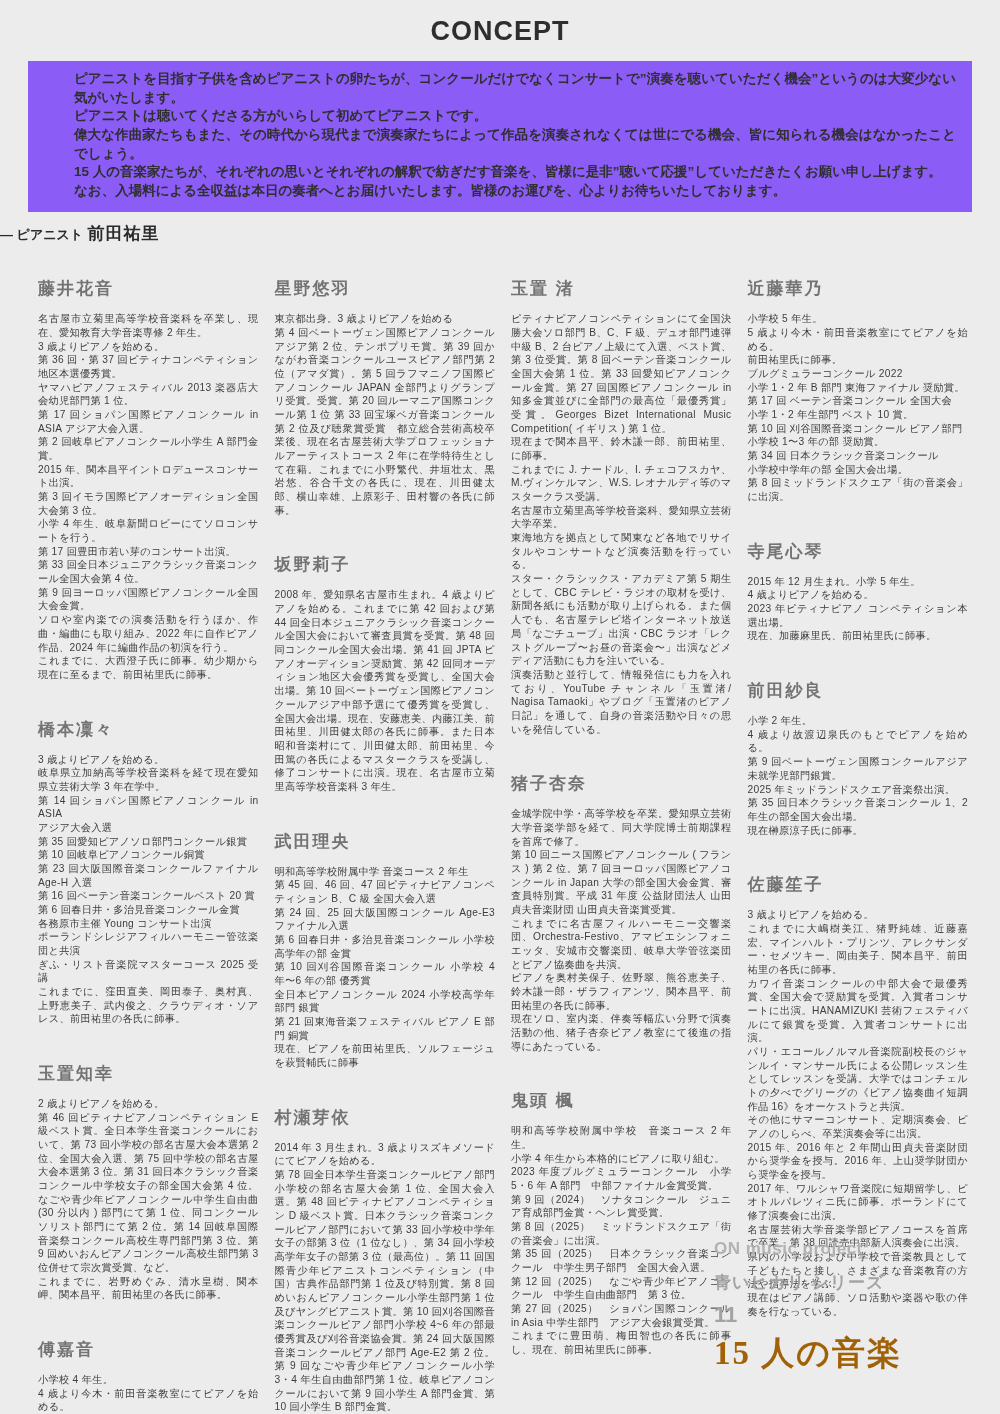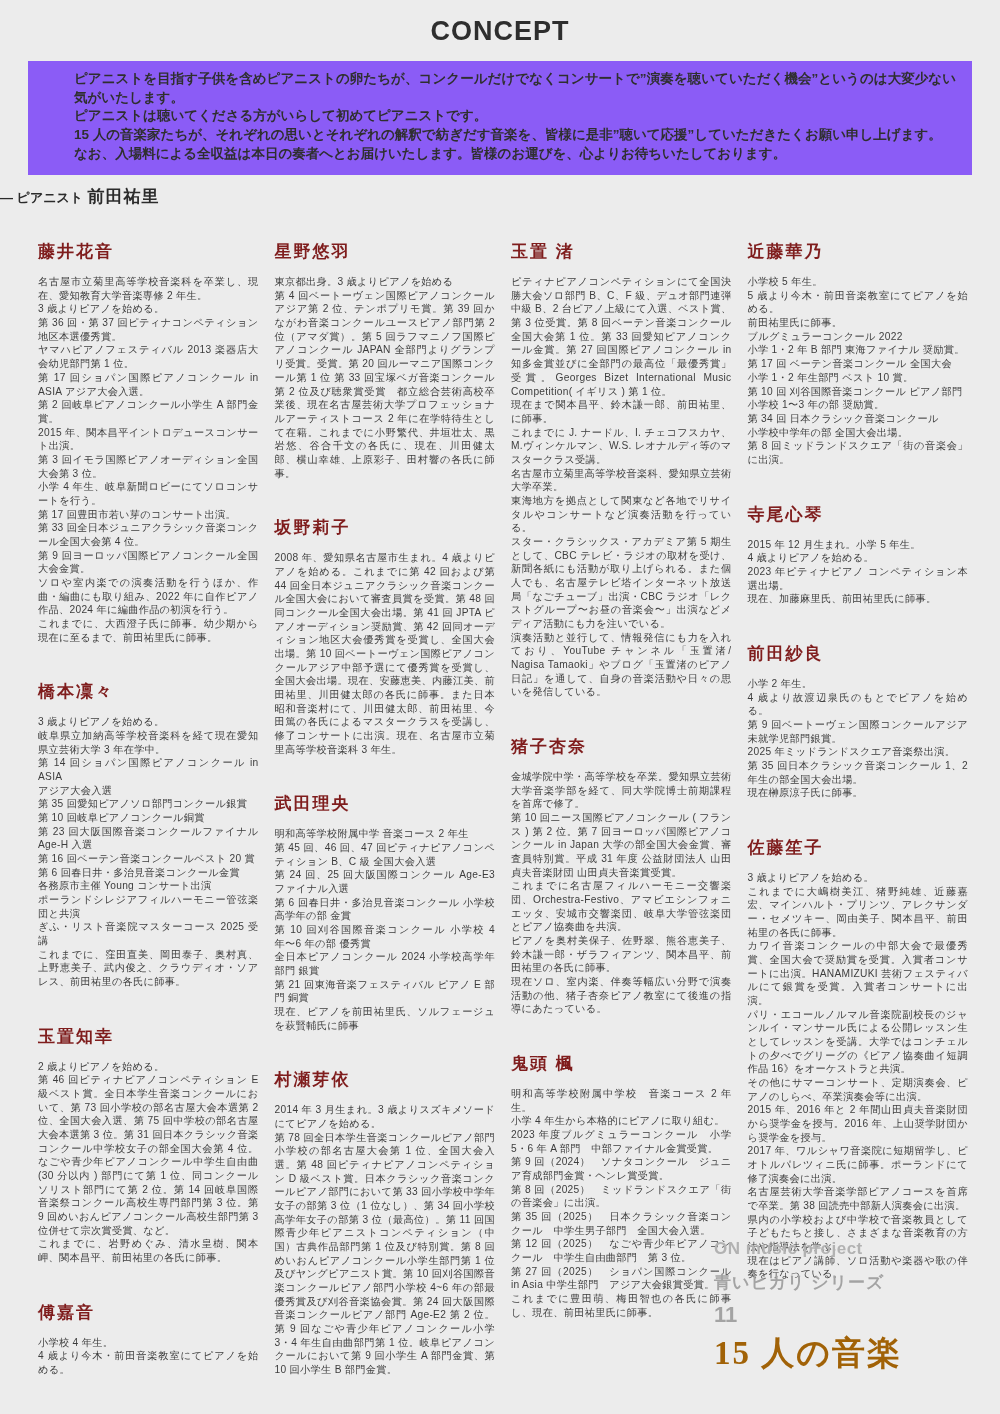--- a/index.html
+++ b/index.html
@@ -45,21 +45,21 @@
     margin-top:32px;
     padding:0 32px 0 38px;
     align-items:flex-start;
   }
   .column{flex:1;min-width:0;}
   .bio{margin:0;}
   .bio + .bio{margin-top:0;}
   .bio-name{
     font-size:17px;
     font-weight:bold;
-    color:#7f1d1d;
+    color:#737373;
     letter-spacing:2px;
     margin:36px 0 12px 0;
   }
   .bio:first-child .bio-name{margin-top:0;}
   .bio p{
     margin:0;
     font-size:10.2px;
     line-height:1.34;
     letter-spacing:0.3px;
     text-align:justify;
@@ -80,20 +80,21 @@
 </head>
 <body>
 
 <div class="page">
 
   <h1 class="page-title">CONCEPT</h1>
 
   <div class="concept-box">
     <p>ピアニストを目指す子供を含めピアニストの卵たちが、コンクールだけでなくコンサートで”演奏を聴いていただく機会”というのは大変少ない気がいたします。</p>
     <p>ピアニストは聴いてくださる方がいらして初めてピアニストです。</p>
+    <p>偉大な作曲家たちもまた、その時代から現代まで演奏家たちによって作品を演奏されなくては世にでる機会、皆に知られる機会はなかったことでしょう。</p>
     <p>15 人の音楽家たちが、それぞれの思いとそれぞれの解釈で紡ぎだす音楽を、皆様に是非”聴いて応援”していただきたくお願い申し上げます。</p>
     <p>なお、入場料による全収益は本日の奏者へとお届けいたします。皆様のお運びを、心よりお待ちいたしております。</p>
   </div>
 
   <div class="signature">
     <span class="sig-prefix">— ピアニスト</span>
     <span class="sig-name">前田祐里</span>
   </div>
 
   <div class="columns" id="columns">

